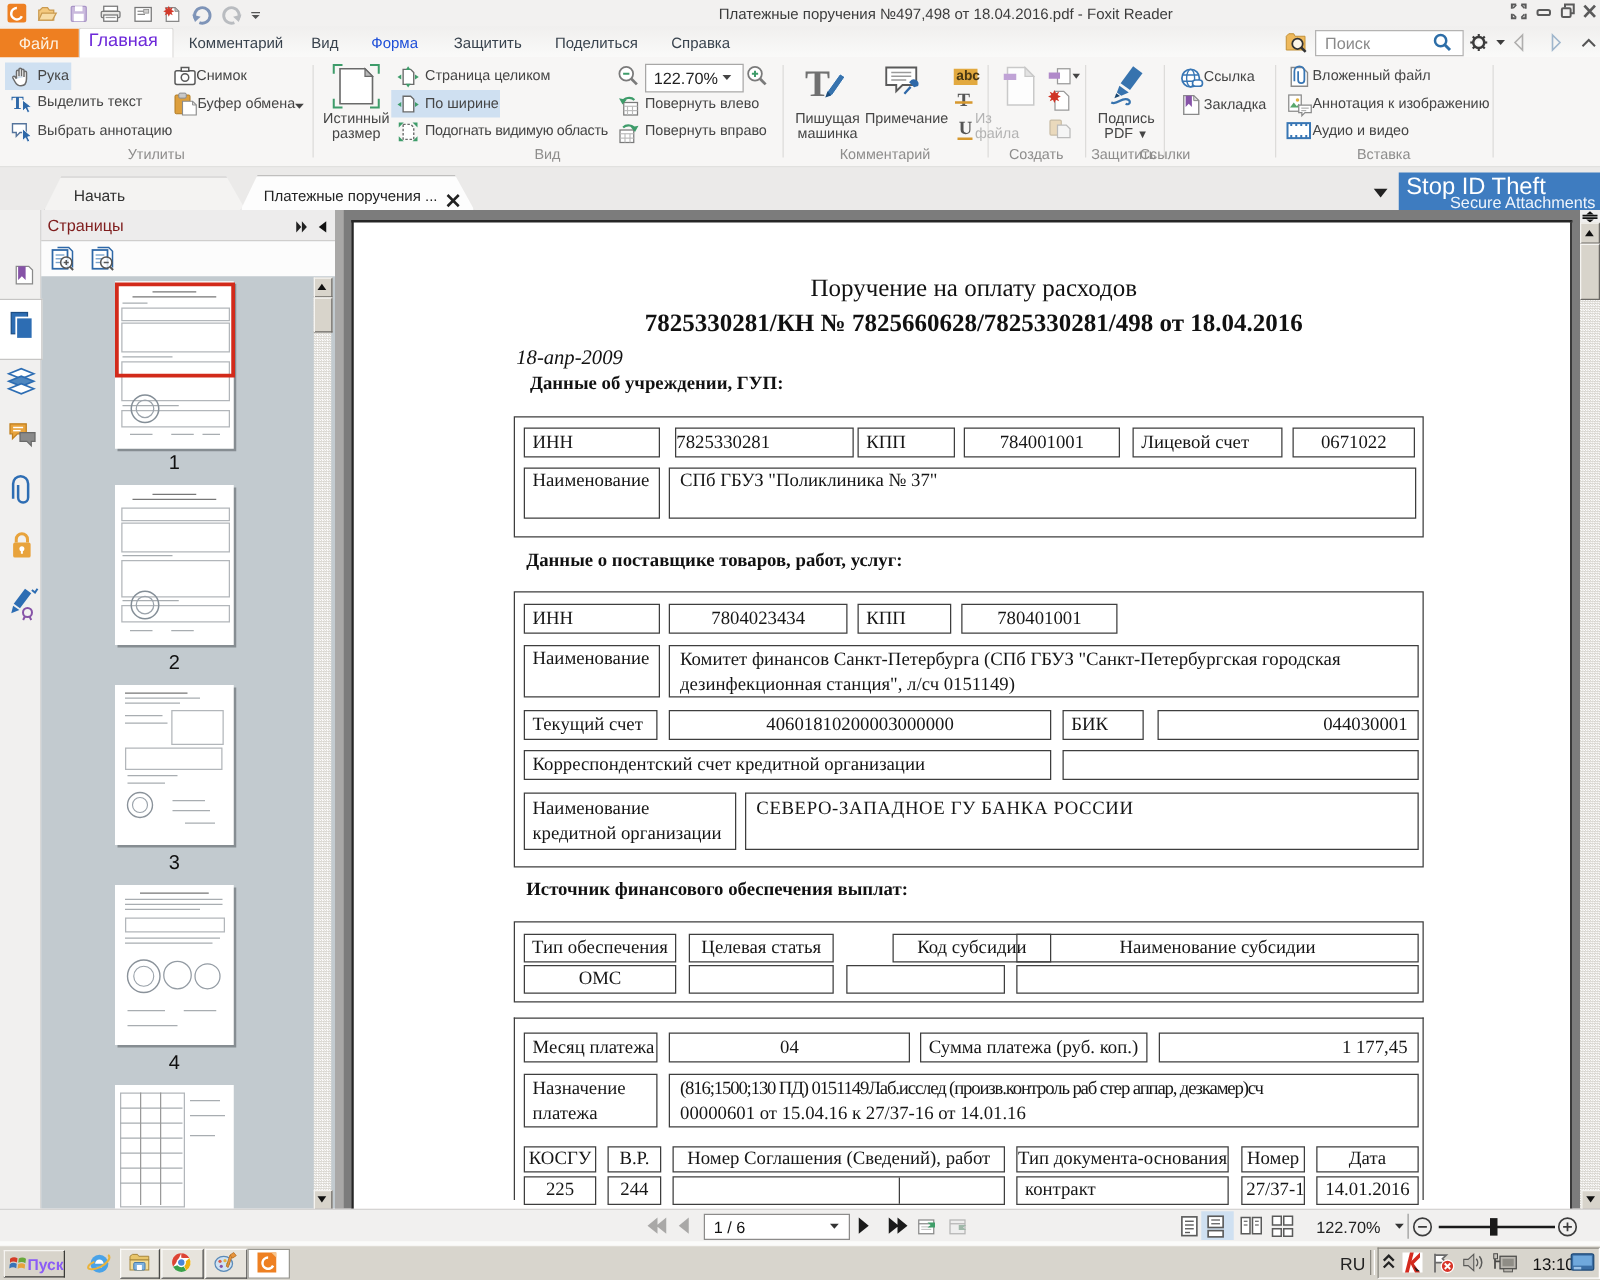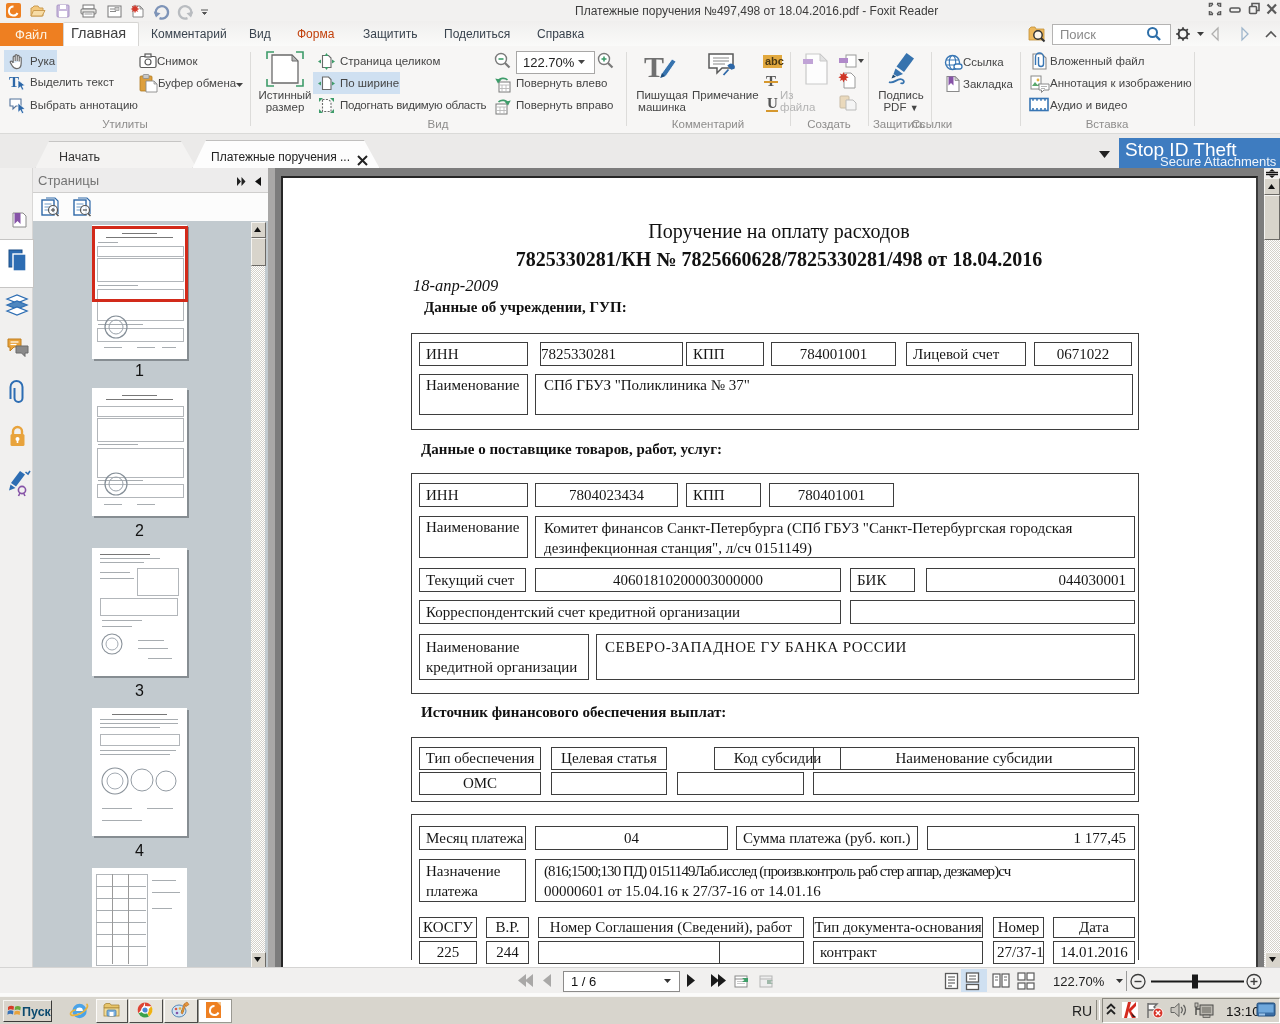--- a/index.html
+++ b/index.html
@@ -69,24 +69,24 @@
       <path d="M151.5 12.5 a6.2 6.2 0 1 1 3 2.6" fill="none" stroke="#b9bcc0" stroke-width="2.3"></path>
       <path d="M148.8 8.5 l2.2 6 4.5-4.2 z" fill="#b9bcc0"></path>
     </g>
  <path d="M196 7 h7 M197.5 9.5 l2 2 2-2 z" stroke="#555" fill="#555"></path>
 </svg>
 
 <div class="a" id="tabrow" style="left:0;top:21px;width:1280px;height:25px;background:linear-gradient(#f0efee,#fafaf9)"></div>
 <div class="a" style="left:0;top:23px;width:63px;height:23px;background:#ee7f21"></div>
 <div class="t" style="left:15px;top:27px;font-size:13px;color:#fdf3e3">Файл</div>
 <div class="a" style="left:63px;top:22px;width:74px;height:24px;background:#fff;border:1px solid #d6d5d3;border-bottom:none;border-radius:2px 2px 0 0"></div>
-<div class="t" style="left:71px;top:25px;font-size:14.5px;color:#404040">Главная</div>
+<div class="t" style="left:71px;top:25px;font-size:14.5px;color:#6d28d9">Главная</div>
 <div class="t" style="left:151px;top:27px;font-size:12px;color:#39434e">Комментарий</div>
 <div class="t" style="left:249px;top:27px;font-size:12px;color:#39434e">Вид</div>
-<div class="t" style="left:297px;top:27px;font-size:12px;color:#c2410c">Форма</div>
+<div class="t" style="left:297px;top:27px;font-size:12px;color:#1d4ed8">Форма</div>
 <div class="t" style="left:363px;top:27px;font-size:12px;color:#39434e">Защитить</div>
 <div class="t" style="left:444px;top:27px;font-size:12px;color:#39434e">Поделиться</div>
 <div class="t" style="left:537px;top:27px;font-size:12px;color:#39434e">Справка</div>
 
 <svg class="a" style="left:1028px;top:25px" width="20" height="19" viewBox="0 0 20 19">
  <path d="M1 4 l2-2 h4 l1 2 h8 v11 H1 z" fill="#eeb95c" stroke="#c29037" stroke-width=".8"></path>
  <circle cx="10" cy="10" r="4.2" fill="#fff" fill-opacity=".85" stroke="#333" stroke-width="1.4"></circle>
  <line x1="13" y1="13" x2="16.5" y2="16.5" stroke="#333" stroke-width="2"></line>
 </svg>
 <div class="a" style="left:1052px;top:24px;width:117px;height:19px;background:#fff;border:1px solid #b4b3b2"></div>
@@ -353,21 +353,21 @@
 <svg class="a" style="left:1099px;top:151px" width="12" height="8">
       <path d="M0 0 h11 l-5.5 7 z" fill="#222"></path>
     </svg>
 <div class="a" style="left:1119px;top:138px;width:161px;height:30px;background:#3e7cc0"></div>
 <div class="t" style="left:1125px;top:139px;font-size:19px;color:#fff">Stop ID Theft</div>
 <div class="t" style="left:1160px;top:154px;font-size:13px;color:#eef4fb">Secure Attachments</div>
 
 <div class="a" style="left:0;top:168px;width:32px;height:799px;background:#f1f0ef;border-right:1px solid #d8d7d6"></div>
 <div class="a" style="left:33px;top:168px;width:235px;height:799px;background:#c2cacf"></div>
 <div class="a" style="left:33px;top:168px;width:235px;height:24px;background:#edecec;border-bottom:1px solid #cfcecd"></div>
-<div class="t" style="left:38px;top:173px;font-size:13px;color:#737373">Страницы</div>
+<div class="t" style="left:38px;top:173px;font-size:13px;color:#7f1d1d">Страницы</div>
 <svg class="a" style="left:237px;top:177px" width="26" height="10" viewBox="0 0 26 10">
  <path d="M0 0 l4 4.5 -4 4.5 z M4.5 0 l4 4.5 -4 4.5 z" fill="#222"></path>
  <path d="M24 0 v9 l-6-4.5 z" fill="#111"></path>
 </svg>
 <div class="a" style="left:33px;top:193px;width:235px;height:28px;background:#fcfcfc"></div>
 <svg class="a" style="left:41px;top:197px" width="52" height="20" viewBox="0 0 52 20">
  <g>
   <rect x="1" y="3" width="12" height="15" fill="#fff" stroke="#2e68a8" stroke-width="1.4"></rect>
   <path d="M5 1 h9 l3 3 v13" fill="none" stroke="#2e68a8" stroke-width="1.2"></path>
   <g stroke="#7aa4cd" stroke-width="1.1">
@@ -701,21 +701,21 @@
 </svg>
 
 <div class="a" style="left:0;top:996px;width:1280px;height:28px;background:#d8d5cd;border-top:1px solid #f7f6f4"></div>
 <div class="classicbtn" style="left:3px;top:1000px;width:47px;height:20px;border-color:#f5f4f1 #3a3a38 #3a3a38 #f5f4f1"></div>
 <svg class="a" style="left:7px;top:1003px" width="15" height="15" viewBox="0 0 15 15">
  <path d="M1 4 C3 2.5 5 2.5 7 3.5 L6.5 7 C4.5 6 2.5 6 1 7.2 z" fill="#d53c28"></path>
  <path d="M8 3.7 C10 2.7 12 2.7 13.8 4 L13.3 7.5 C11.5 6.3 9.5 6.3 7.6 7.2 z" fill="#69a83c"></path>
  <path d="M.8 8.3 C2.5 7 4.5 7 6.4 8 L6 11.5 C4 10.5 2.3 10.6 .4 11.8 z" fill="#3873b8"></path>
  <path d="M7.5 8.4 C9.4 7.4 11.3 7.4 13.1 8.6 L12.7 12 C11 11 9 11 7.1 12 z" fill="#e8a33c"></path>
 </svg>
-<div class="t" style="left:22px;top:1005px;font-size:12.5px;font-weight:bold;color:#0c4a6e">Пуск</div>
+<div class="t" style="left:22px;top:1005px;font-size:12.5px;font-weight:bold;color:#8b5cf6">Пуск</div>
 <svg class="a" style="left:70px;top:1001px" width="19" height="19" viewBox="0 0 19 19">
  <circle cx="9.5" cy="10" r="7.2" fill="#4aa3e8"></circle>
  <circle cx="9.5" cy="10" r="3.4" fill="#fff"></circle>
  <path d="M6 10 h7 v2.5 h-7 z" fill="#4aa3e8"></path>
  <path d="M16.5 3 c3 2 -1 7 -6 9.5 c-5 2.5 -10 2.5 -10 .5 c0-1.5 2.5-3.5 5-4.5" fill="none" stroke="#e9b33c" stroke-width="1.7"></path>
 </svg>
 <div class="classicbtn" style="left:96px;top:999px;width:30px;height:22px;border-color:#fcfbf9 #4a4a48 #4a4a48 #fcfbf9;background:#e7e4dd"></div>
 <svg class="a" style="left:103px;top:1003px" width="17" height="14" viewBox="0 0 17 14">
  <path d="M1 2 l2-1.5 h4 l1 1.5 h8 v3 H1 z" fill="#e8c56a" stroke="#a8873a" stroke-width=".8"></path>
  <rect x="1" y="5" width="15" height="8" fill="#f3dc96" stroke="#a8873a" stroke-width=".8"></rect>

